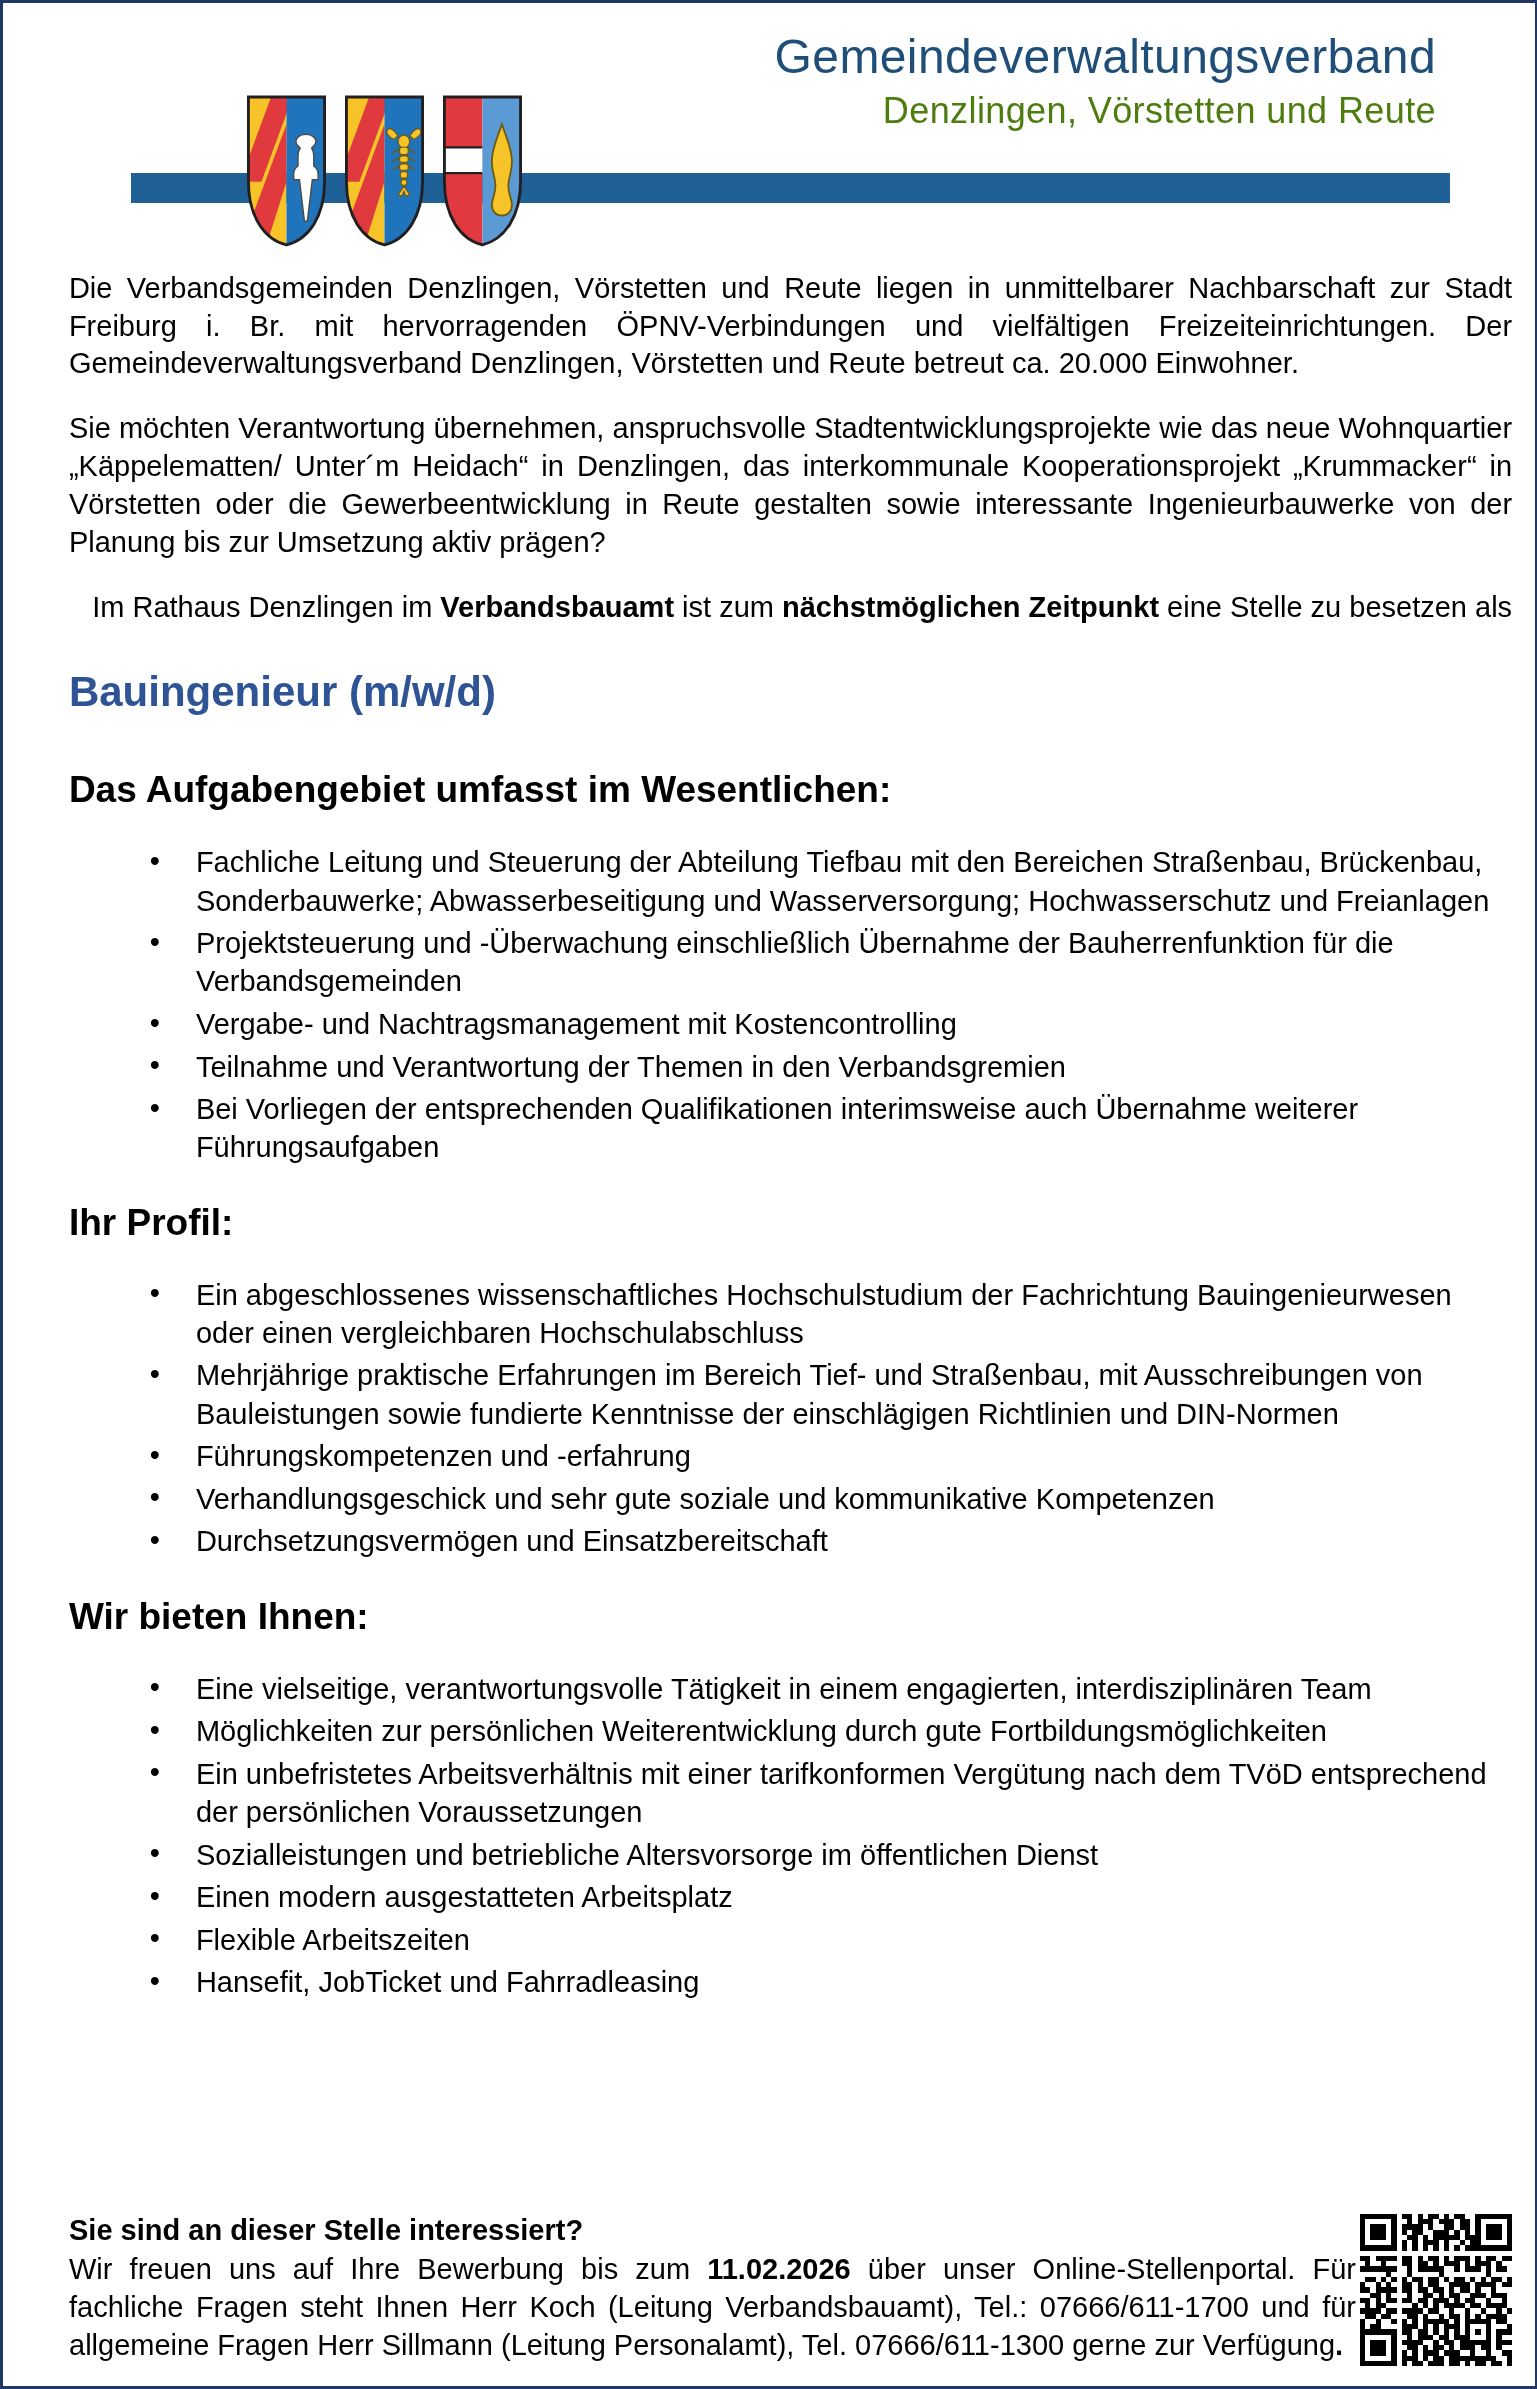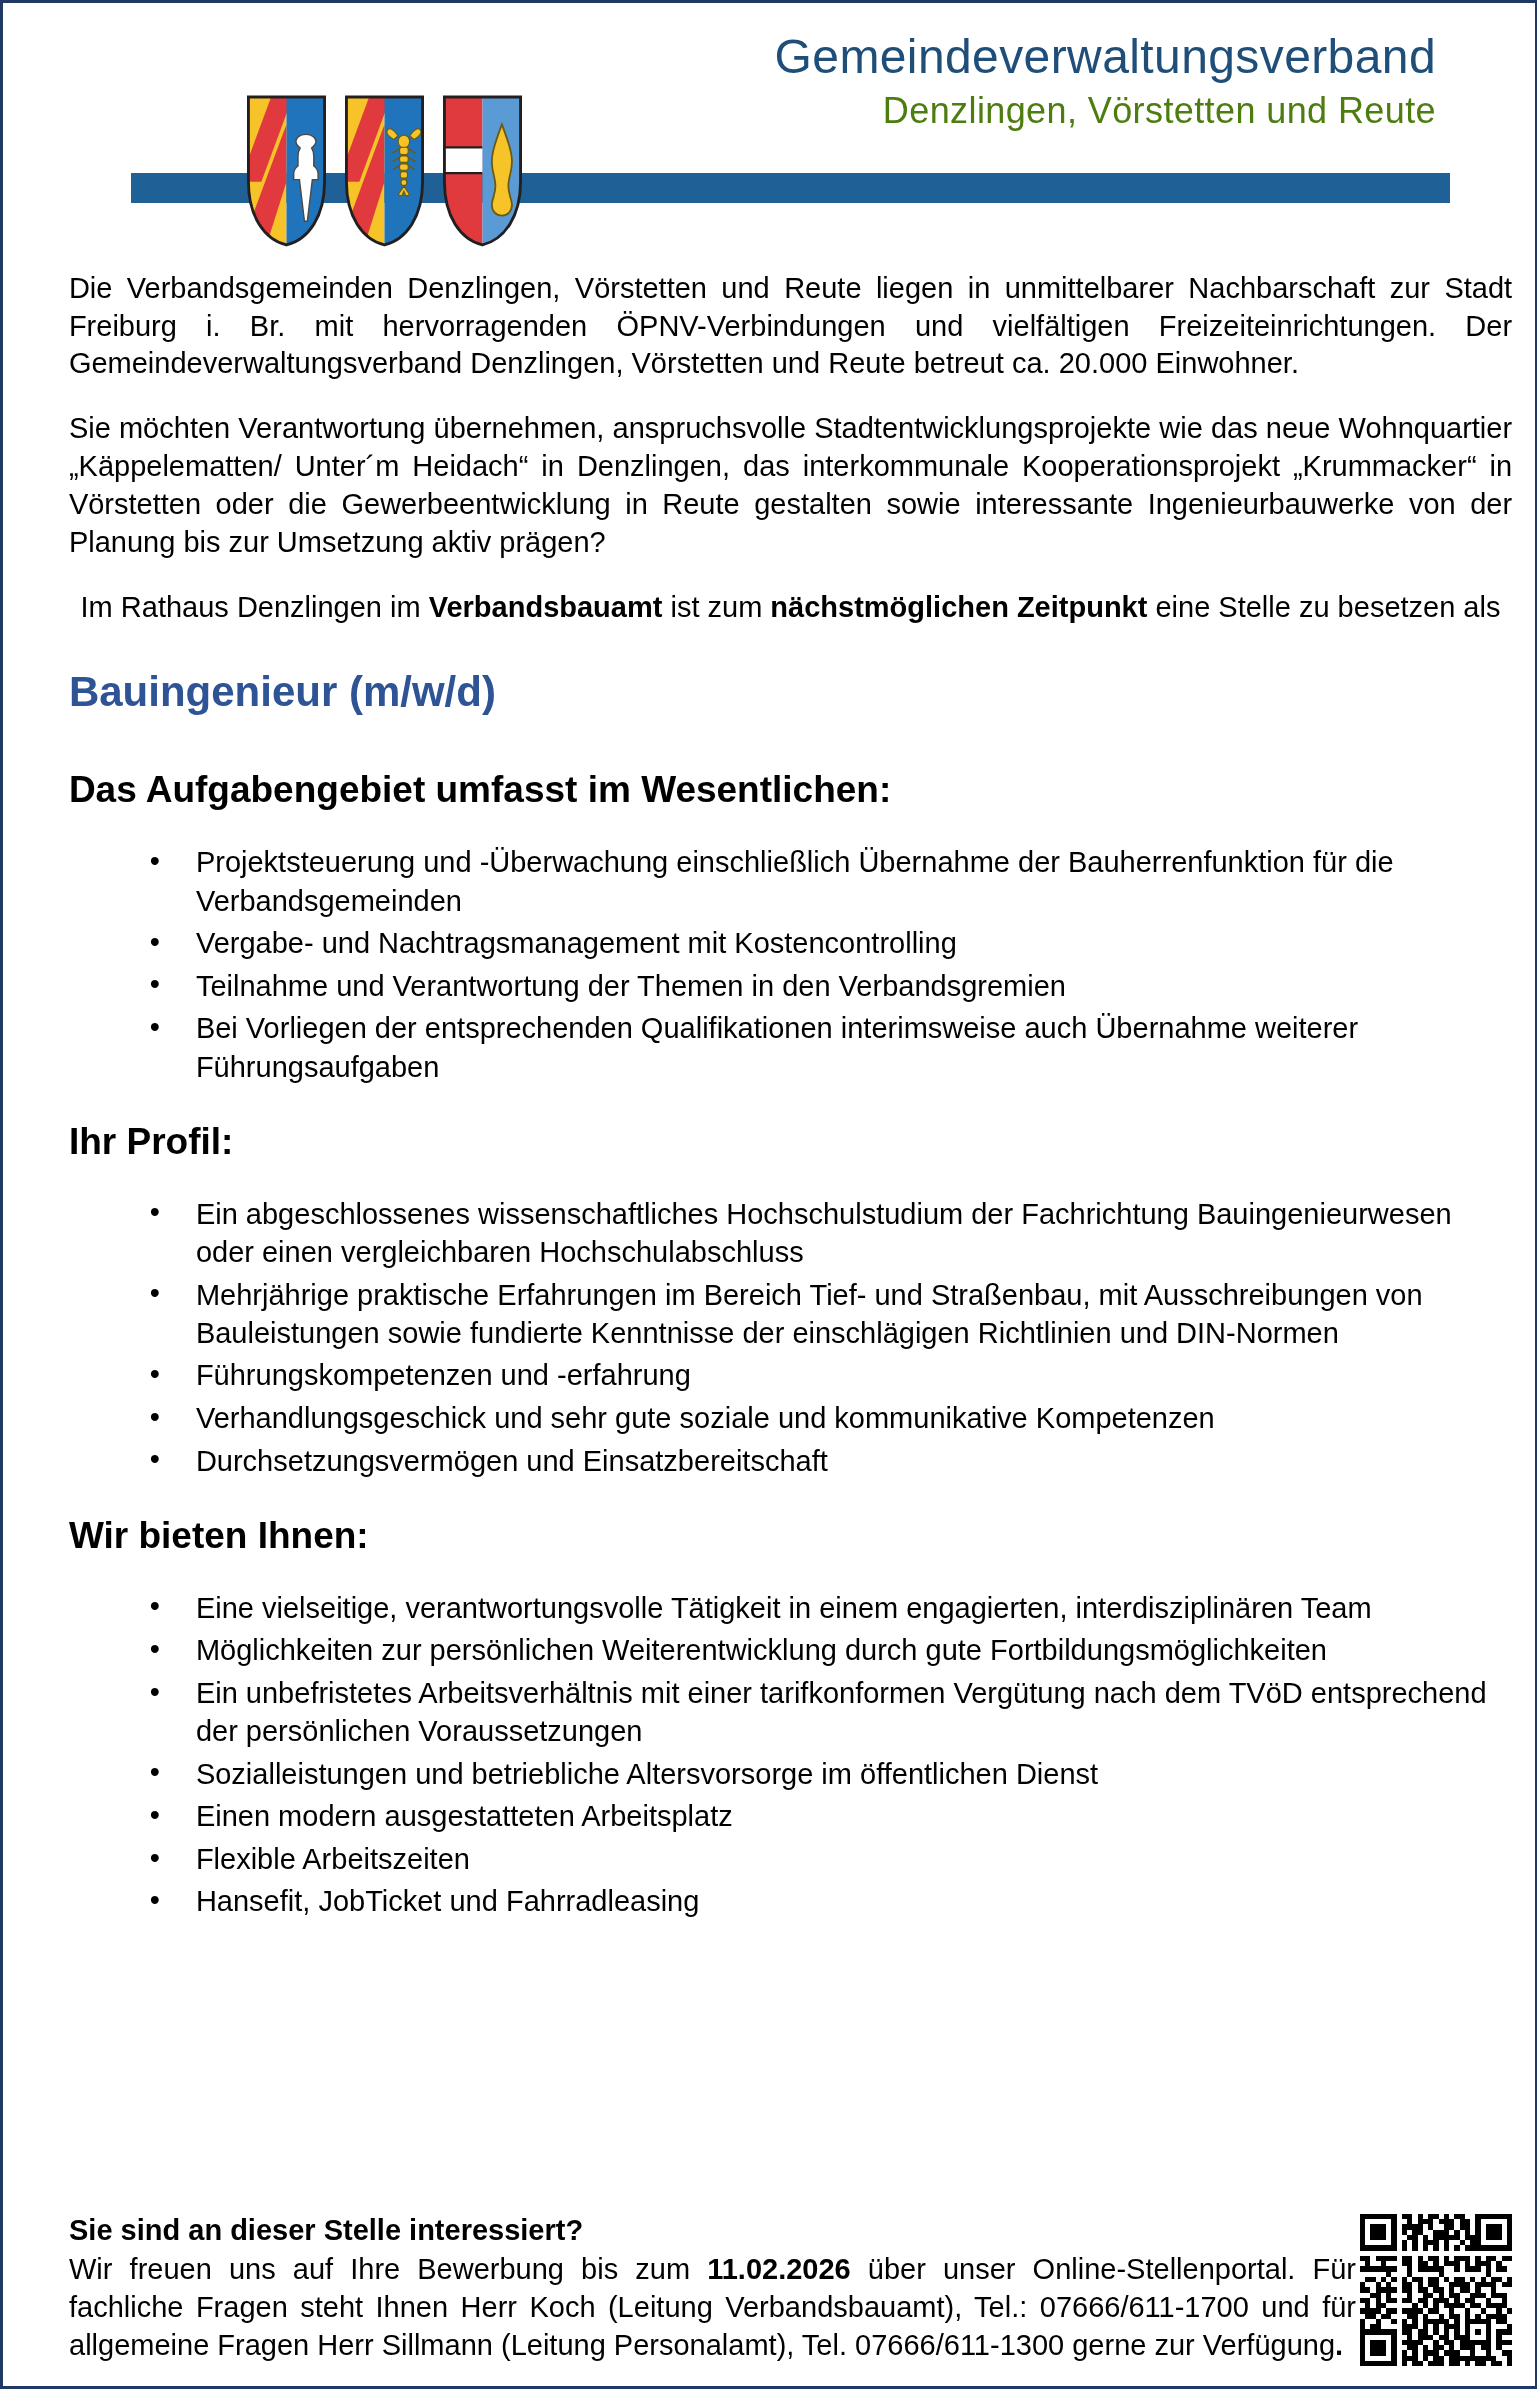--- a/index.html
+++ b/index.html
@@ -91,21 +91,21 @@
   }
   p.para {
     font-size: 29px;
     line-height: 1.30;
     color: #000000;
     margin: 0 0 27.4px 0;
     text-align: justify;
     font-family: "Liberation Sans", sans-serif;
     font-stretch: condensed;
   }
-  p.para.last-left { text-align: center; }
+  p.para.last-left { text-align: right; }
 
   .jobtitle {
     text-align: left;
     color: #2e5496;
     font-size: 42px;
     font-weight: bold;
     margin: 42px 0 53px 0;
     font-family: "Liberation Sans", sans-serif;
   }
 
@@ -281,20 +281,21 @@
       <p class="para">Die Verbandsgemeinden Denzlingen, Vörstetten und Reute liegen in unmittelbarer Nachbarschaft zur Stadt Freiburg i. Br. mit hervorragenden ÖPNV-Verbindungen und vielfältigen Freizeiteinrichtungen. Der Gemeindeverwaltungsverband Denzlingen, Vörstetten und Reute betreut ca. 20.000 Einwohner.</p>
 
       <p class="para">Sie möchten Verantwortung übernehmen, anspruchsvolle Stadtentwicklungsprojekte wie das neue Wohnquartier „Käppelematten/ Unter´m Heidach“ in Denzlingen, das interkommunale Kooperationsprojekt „Krummacker“ in Vörstetten oder die Gewerbeentwicklung in Reute gestalten sowie interessante Ingenieurbauwerke von der Planung bis zur Umsetzung aktiv prägen?</p>
 
       <p class="para last-left"><span>Im Rathaus Denzlingen im </span><b>Verbandsbauamt</b><span> ist zum </span><b>nächstmöglichen Zeitpunkt</b><span> eine Stelle zu besetzen als</span></p>
 
       <div class="jobtitle">Bauingenieur (m/w/d)</div>
 
       <h3 class="sec">Das Aufgabengebiet umfasst im Wesentlichen:</h3>
       <ul class="blist">
+        <li>Fachliche Leitung und Steuerung der Abteilung Tiefbau mit den Bereichen Straßenbau, Brückenbau, Sonderbauwerke; Abwasserbeseitigung und Wasserversorgung; Hochwasserschutz und Freianlagen</li>
         <li>Projektsteuerung und -Überwachung einschließlich Übernahme der Bauherrenfunktion für die Verbandsgemeinden</li>
         <li>Vergabe- und Nachtragsmanagement mit Kostencontrolling</li>
         <li>Teilnahme und Verantwortung der Themen in den Verbandsgremien</li>
         <li>Bei Vorliegen der entsprechenden Qualifikationen interimsweise auch Übernahme weiterer Führungsaufgaben</li>
       </ul>
 
       <h3 class="sec">Ihr Profil:</h3>
       <ul class="blist">
         <li>Ein abgeschlossenes wissenschaftliches Hochschulstudium der Fachrichtung Bauingenieurwesen oder einen vergleichbaren Hochschulabschluss</li>
         <li>Mehrjährige praktische Erfahrungen im Bereich Tief- und Straßenbau, mit Ausschreibungen von Bauleistungen sowie fundierte Kenntnisse der einschlägigen Richtlinien und DIN-Normen</li>

